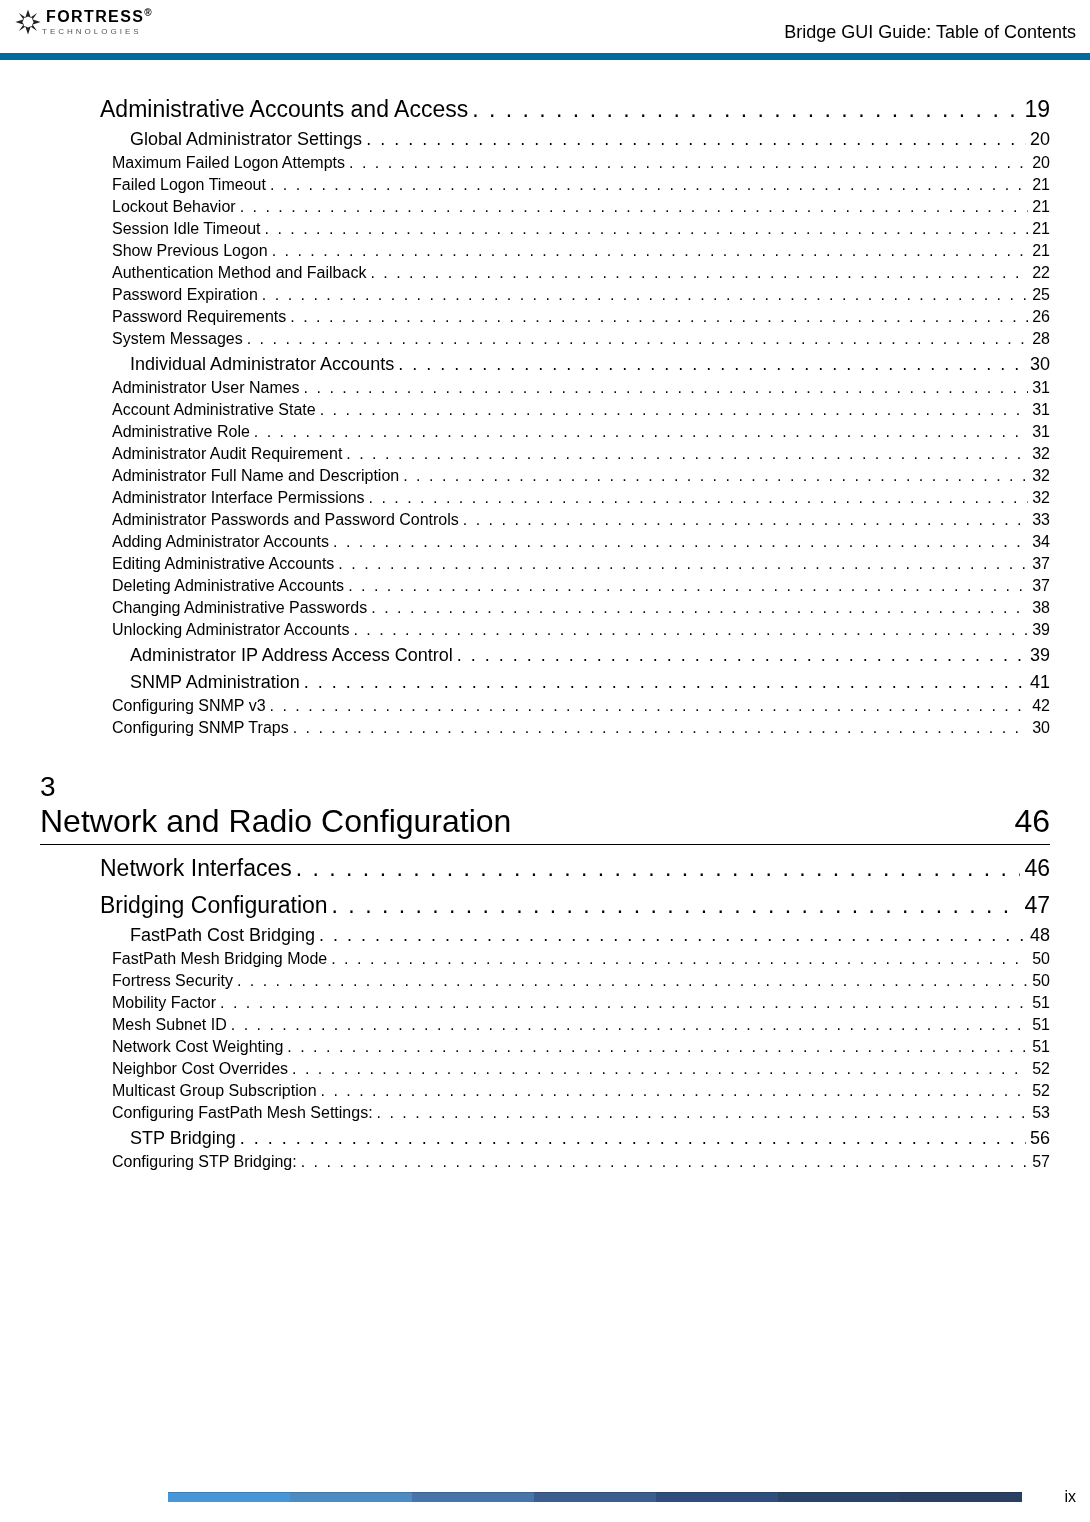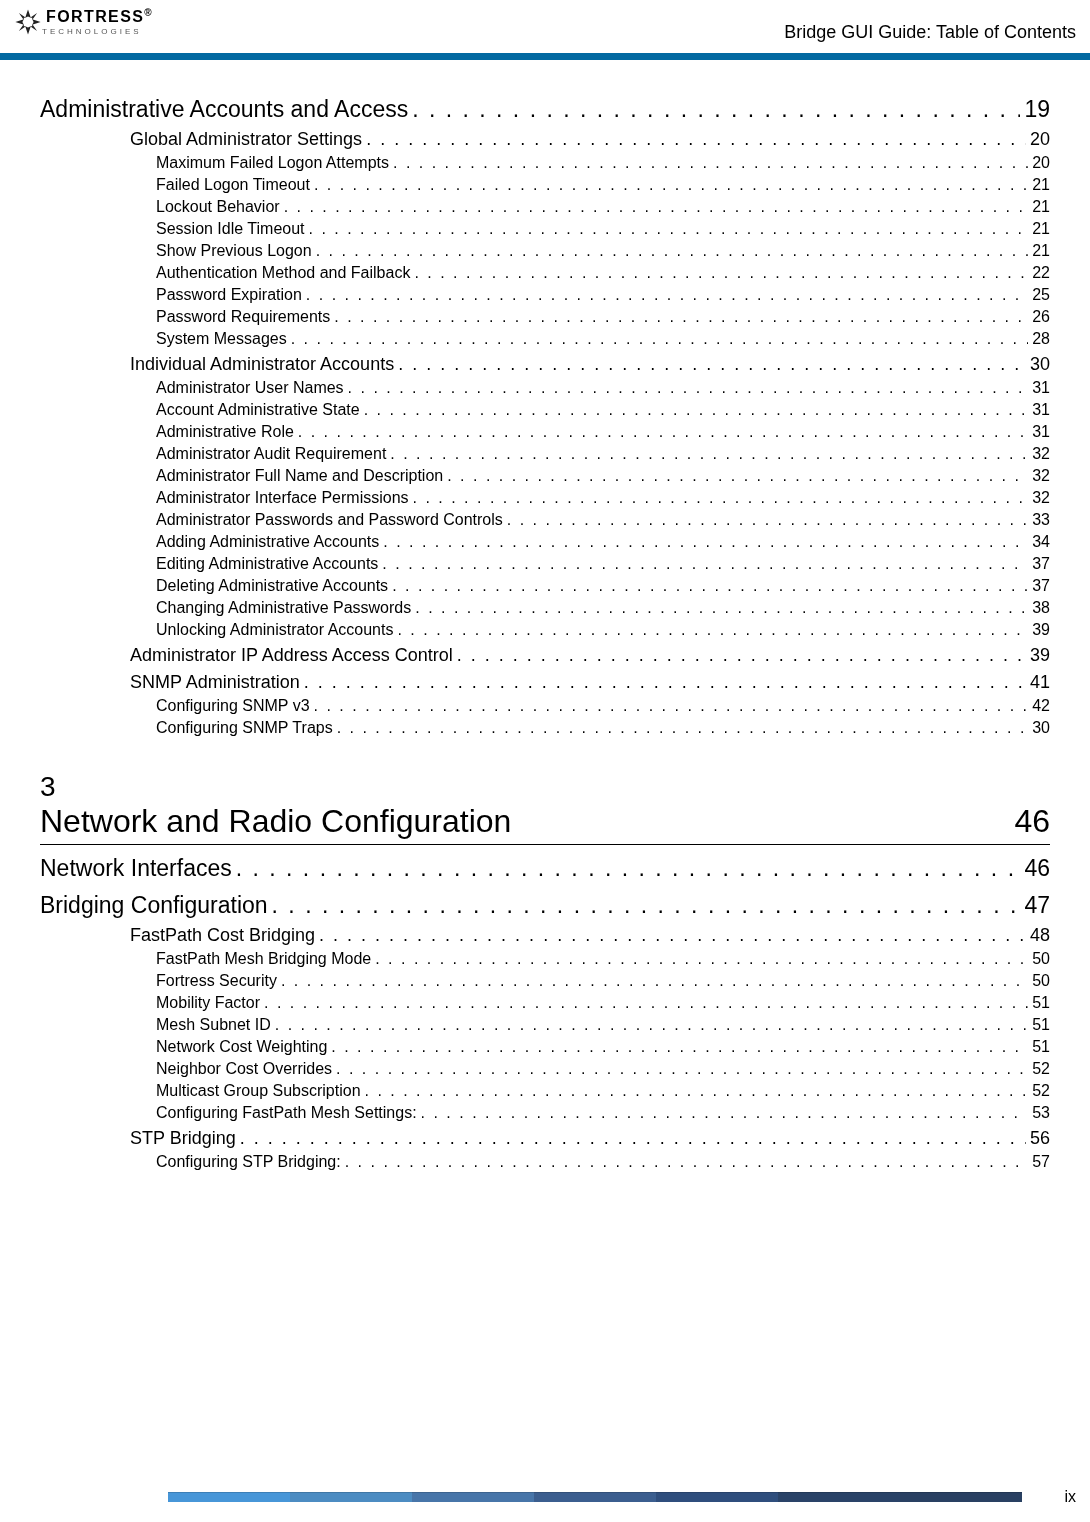--- a/index.html
+++ b/index.html
@@ -61,31 +61,32 @@
   }
   .toc-title { flex: 0 0 auto; }
   .toc-leader {
     flex: 1 1 auto;
     overflow: hidden;
     margin: 0 4px;
     letter-spacing: 2px;
   }
   .toc-page { flex: 0 0 auto; }
   .lvl1 {
+    margin-left: 60px;
     font-size: 23px;
     padding-top: 10px;
   }
   .lvl2 {
     margin-left: 90px;
     font-size: 18px;
     padding-top: 6px;
     align-items: flex-end;
   }
   .lvl3 {
-    margin-left: 116px;
+    margin-left: 72px;
     font-size: 16px;
     padding-top: 4px;
   }
   .chapter-block {
     margin-top: 34px;
     border-bottom: 1.5px solid #000;
     padding-bottom: 4px;
   }
   .chapter-number {
     font-size: 28px;
@@ -240,21 +241,21 @@
         <span class="toc-title">Administrator Interface Permissions</span>
         <span class="toc-leader"> . . . . . . . . . . . . . . . . . . . . . . . . . . . . . . . . . . . . . . . . . . . . . . . . . . . . . . . . . . . . . . . . . . . . . . . . . . . . . . . . . . . . . . . . . . . . . . . . . . . . . . . . . . . . . . . . . . . . . . . . . . . . . . . . . . . . . . . . . . . . . . . . . . . . . . . . . . . . . . . . . . . . . . . . . . . . . . . . . . . . . . . . . . . . . . . . . . . . . . . .</span>
         <span class="toc-page">32</span>
       </div>
       <div class="toc-row lvl3">
         <span class="toc-title">Administrator Passwords and Password Controls</span>
         <span class="toc-leader"> . . . . . . . . . . . . . . . . . . . . . . . . . . . . . . . . . . . . . . . . . . . . . . . . . . . . . . . . . . . . . . . . . . . . . . . . . . . . . . . . . . . . . . . . . . . . . . . . . . . . . . . . . . . . . . . . . . . . . . . . . . . . . . . . . . . . . . . . . . . . . . . . . . . . . . . . . . . . . . . . . . . . . . . . . . . . . . . . . . . . . . . . . . . . . . . . . . . . . . . .</span>
         <span class="toc-page">33</span>
       </div>
       <div class="toc-row lvl3">
-        <span class="toc-title">Adding Administrative Accounts</span>
+        <span class="toc-title">Adding Administrator Accounts</span>
         <span class="toc-leader"> . . . . . . . . . . . . . . . . . . . . . . . . . . . . . . . . . . . . . . . . . . . . . . . . . . . . . . . . . . . . . . . . . . . . . . . . . . . . . . . . . . . . . . . . . . . . . . . . . . . . . . . . . . . . . . . . . . . . . . . . . . . . . . . . . . . . . . . . . . . . . . . . . . . . . . . . . . . . . . . . . . . . . . . . . . . . . . . . . . . . . . . . . . . . . . . . . . . . . . . .</span>
         <span class="toc-page">34</span>
       </div>
       <div class="toc-row lvl3">
         <span class="toc-title">Editing Administrative Accounts</span>
         <span class="toc-leader"> . . . . . . . . . . . . . . . . . . . . . . . . . . . . . . . . . . . . . . . . . . . . . . . . . . . . . . . . . . . . . . . . . . . . . . . . . . . . . . . . . . . . . . . . . . . . . . . . . . . . . . . . . . . . . . . . . . . . . . . . . . . . . . . . . . . . . . . . . . . . . . . . . . . . . . . . . . . . . . . . . . . . . . . . . . . . . . . . . . . . . . . . . . . . . . . . . . . . . . . .</span>
         <span class="toc-page">37</span>
       </div>
       <div class="toc-row lvl3">
         <span class="toc-title">Deleting Administrative Accounts</span>

